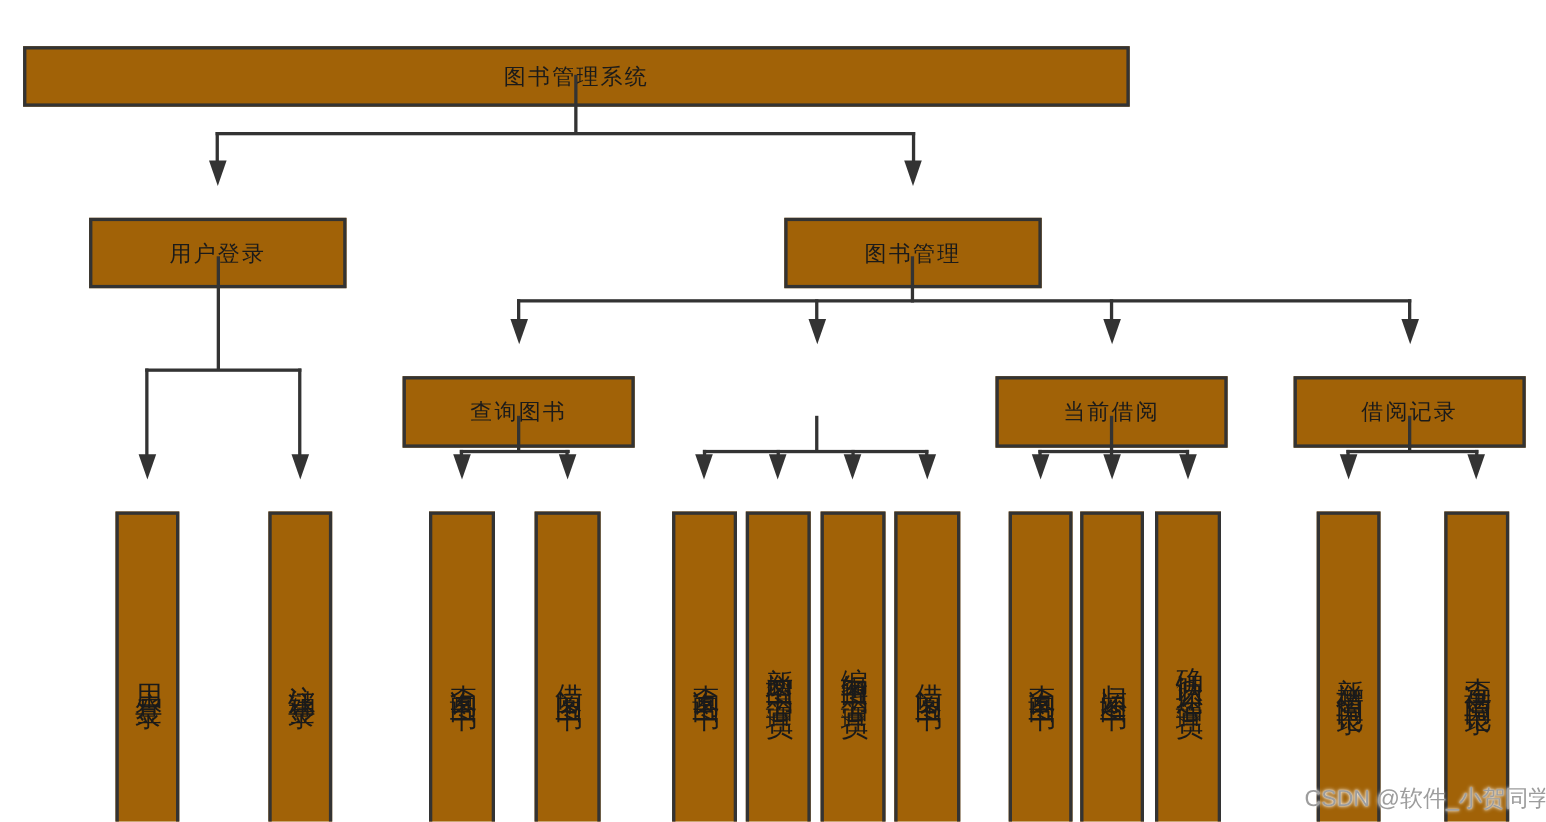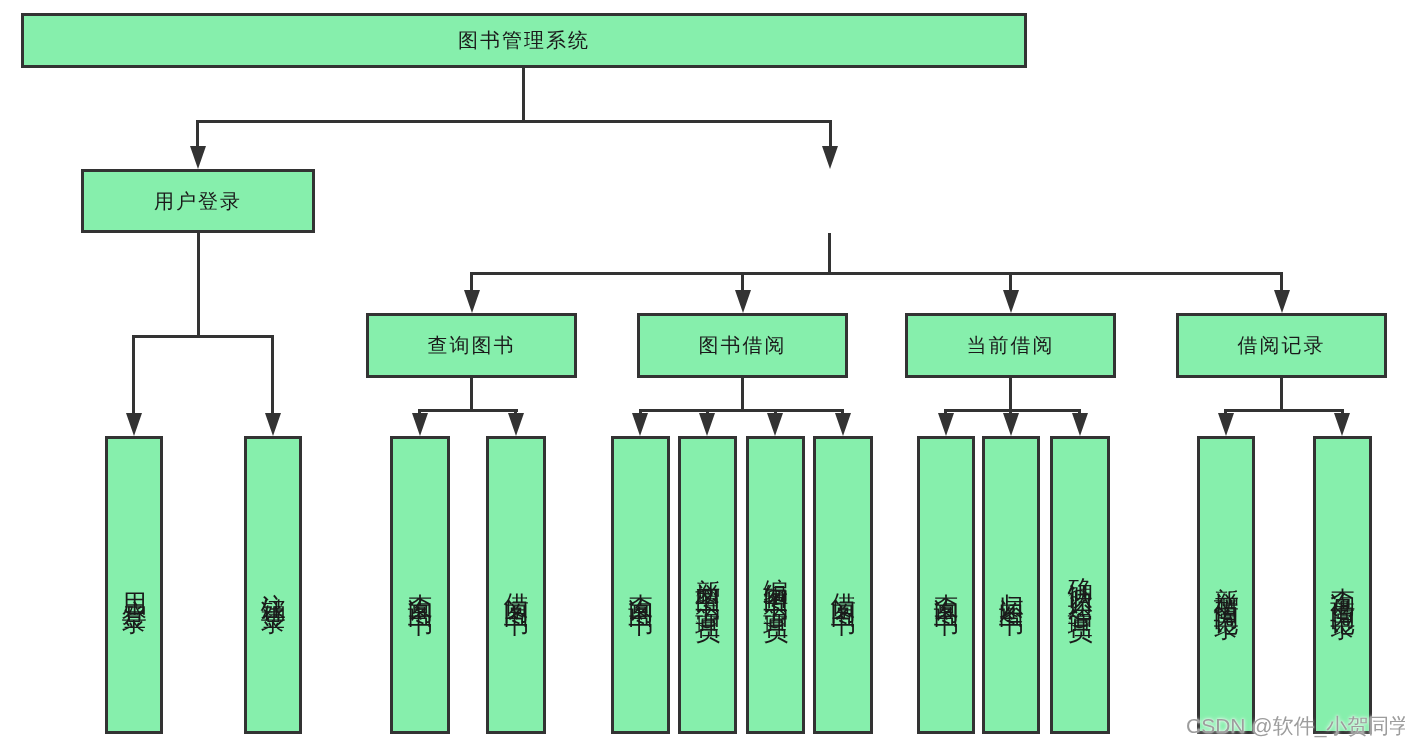--- a/index.html
+++ b/index.html
@@ -8,24 +8,25 @@
     width: 1405px;
     height: 747px;
     background: #ffffff;
     font-family: "Liberation Sans", "DejaVu Sans", sans-serif;
     overflow: hidden;
   }
   .box {
     position: absolute;
     box-sizing: border-box;
     border: 3px solid #333333;
-    background: #86efac;
+    background: #a16207;
     display: flex;
     align-items: center;
     justify-content: center;
+    margin-top: 29px;
   }
   .hlabel {
     font-size: 20px;
     color: #1a1a1a;
     letter-spacing: 2px;
     white-space: nowrap;
   }
   .vlabel {
     writing-mode: vertical-rl;
     font-size: 25px;
@@ -60,26 +61,26 @@
 
 <div class="stage">
 
   <div class="box" style="left:21px;top:13px;width:1006px;height:55px;">
     <span class="hlabel">图书管理系统</span>
   </div>
 
   <div class="box" style="left:81px;top:169px;width:234px;height:64px;">
     <span class="hlabel">用户登录</span>
   </div>
+  <div class="box" style="left:713px;top:169px;width:234px;height:64px;">
+    <span class="hlabel">图书管理</span>
+  </div>
 
   <div class="box" style="left:366px;top:313px;width:211px;height:65px;">
     <span class="hlabel">查询图书</span>
-  </div>
-  <div class="box" style="left:637px;top:313px;width:211px;height:65px;">
-    <span class="hlabel">图书借阅</span>
   </div>
   <div class="box" style="left:1176px;top:313px;width:211px;height:65px;">
     <span class="hlabel">借阅记录</span>
   </div>
   <div class="box" style="left:905px;top:313px;width:211px;height:65px;">
     <span class="hlabel">当前借阅</span>
   </div>
 
   <div class="box" style="left:105px;top:436px;width:58px;height:298px;">
     <span class="vlabel">用户登录</span>

